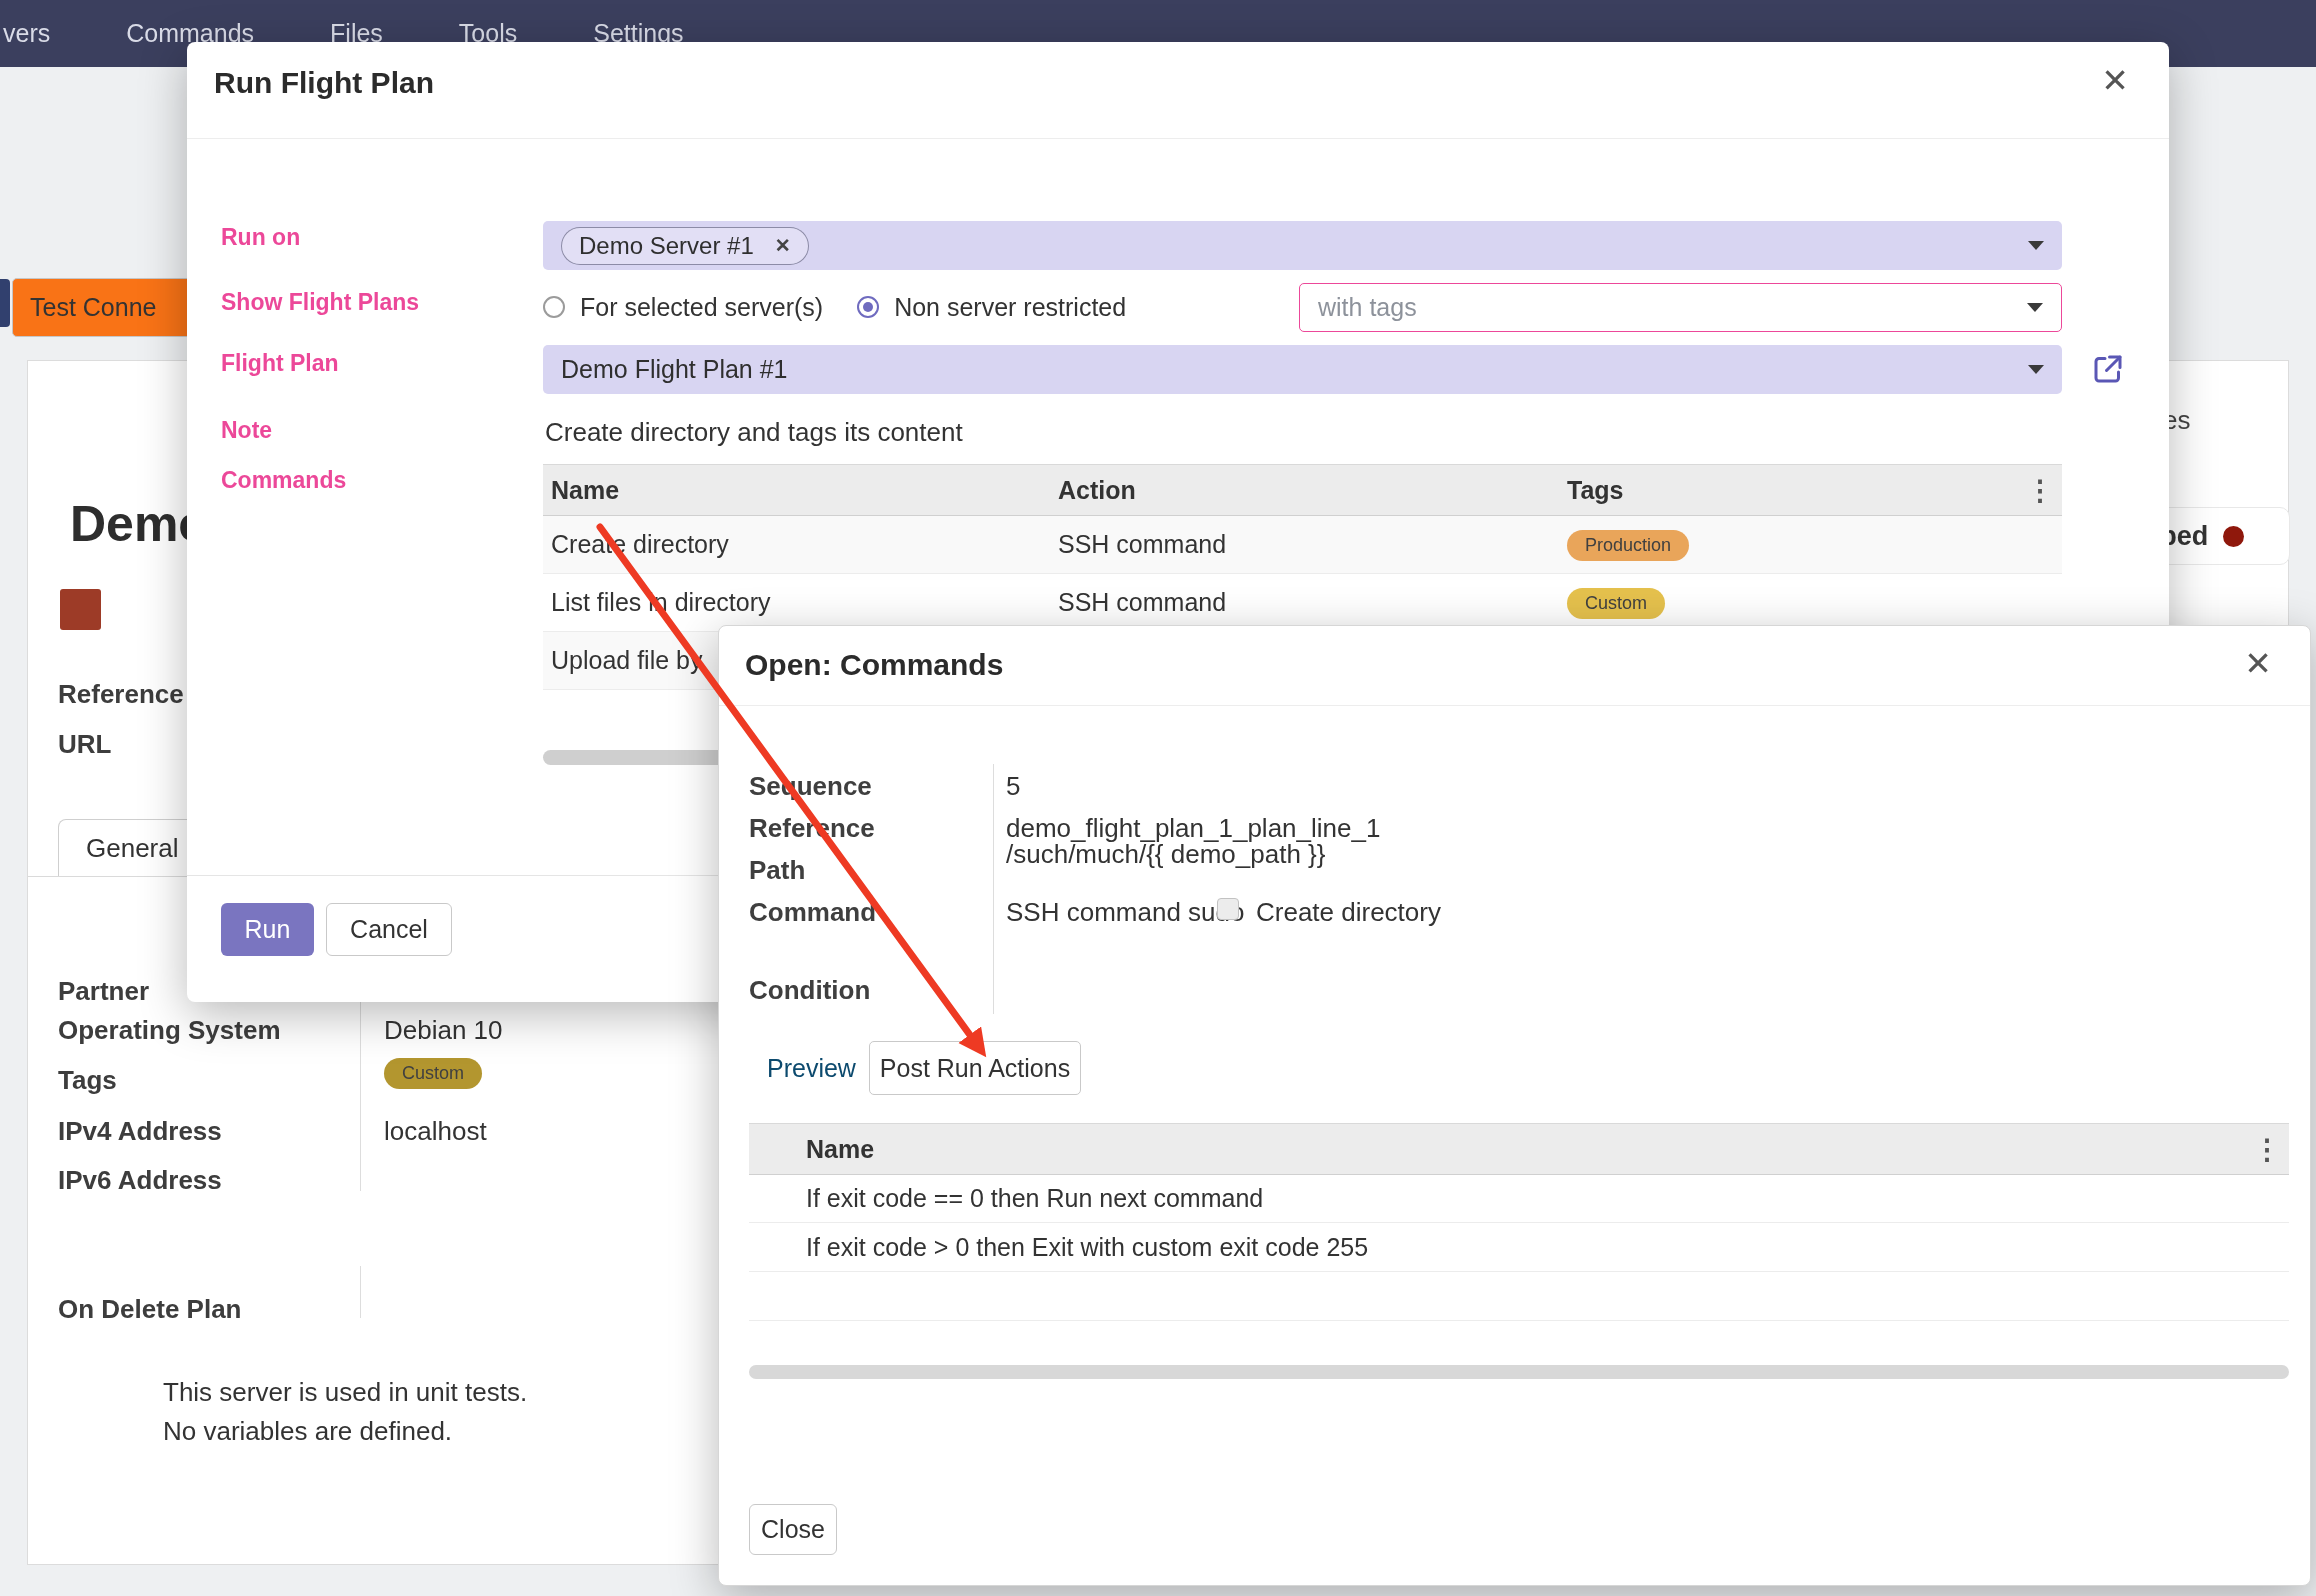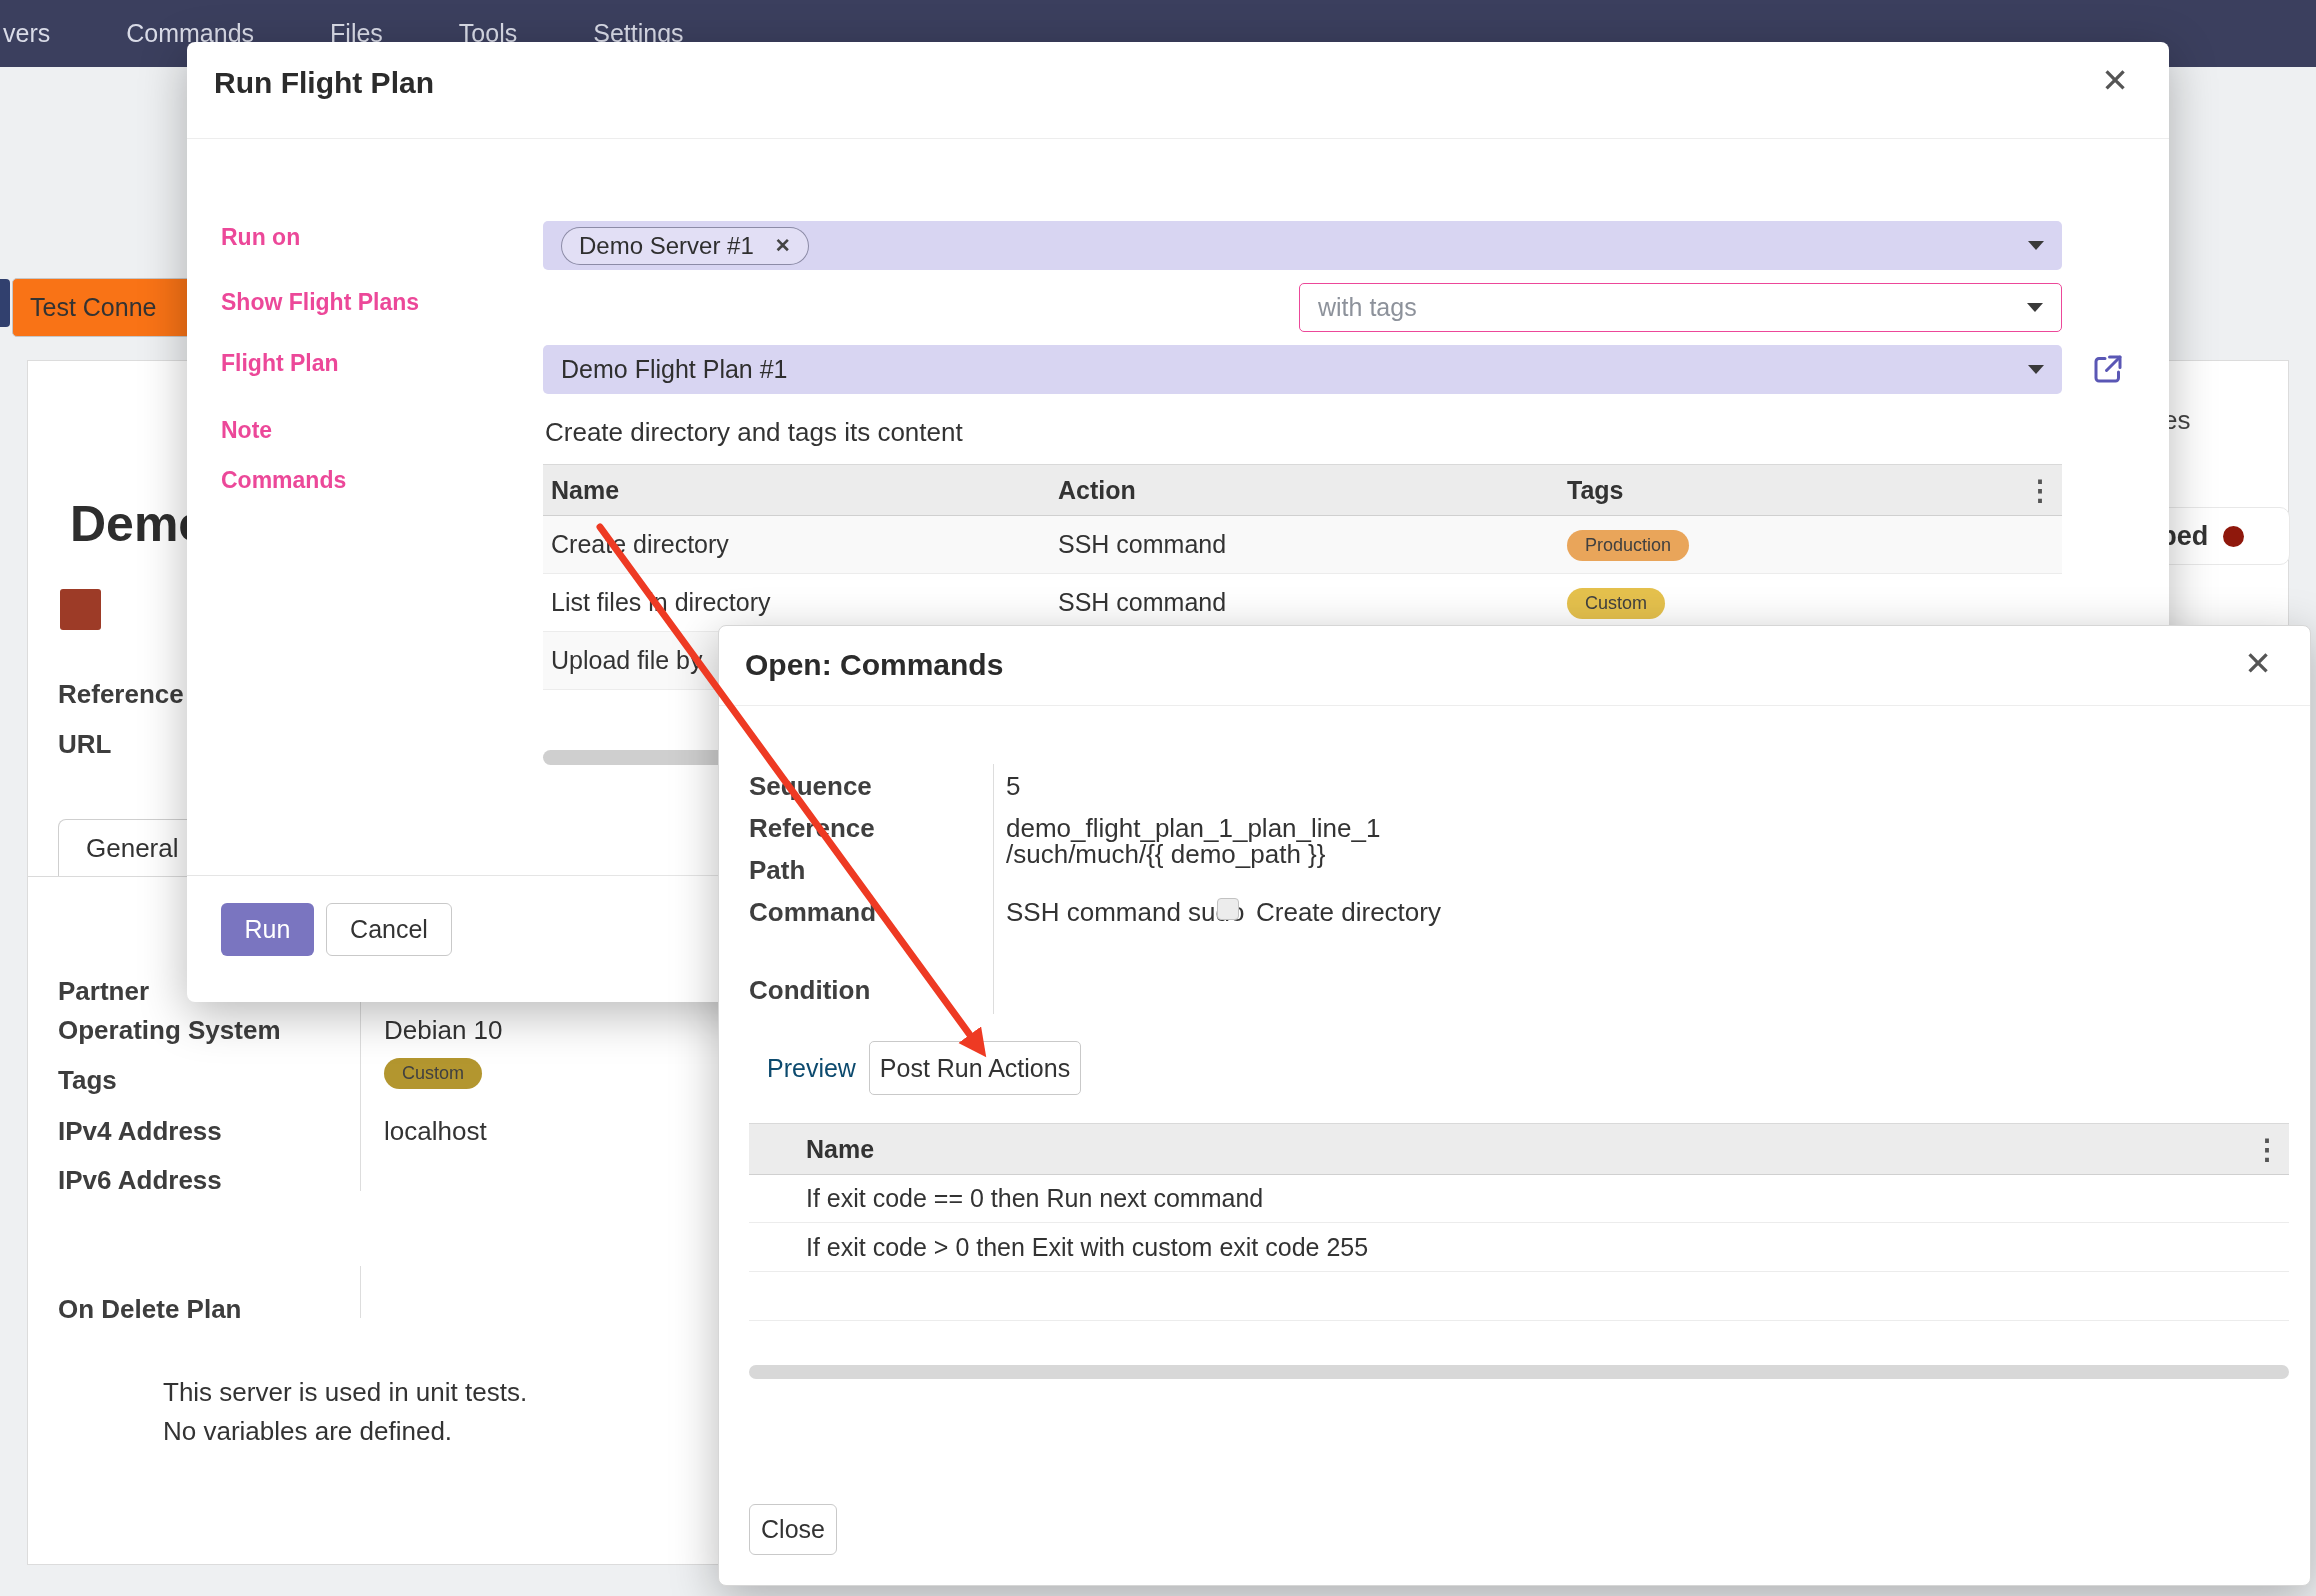--- a/index.html
+++ b/index.html
@@ -149,20 +149,26 @@
     <div class="flabel" style="top:425px">Commands</div>
 
     <div class="field-lav" style="left:356px;top:179px;width:1519px;height:49px">
       <span class="chip">
         <span>Demo Server #1</span>
         <span class="x">✕</span>
       </span>
       <span class="caret"></span>
     </div>
 
+    <div class="radio-row">
+      <span class="radio"></span>
+      <span style="margin:0 34px 0 15px">For selected server(s)</span>
+      <span class="radio sel"></span>
+      <span style="margin-left:15px">Non server restricted</span>
+    </div>
 
     <div class="select-white" style="left:1112px;top:241px;width:763px;height:49px">
       <span>with tags</span>
       <span class="caret"></span>
     </div>
 
     <div class="field-lav" style="left:356px;top:303px;width:1519px;height:49px">
       <span>Demo Flight Plan #1</span>
       <span class="caret"></span>
     </div>

